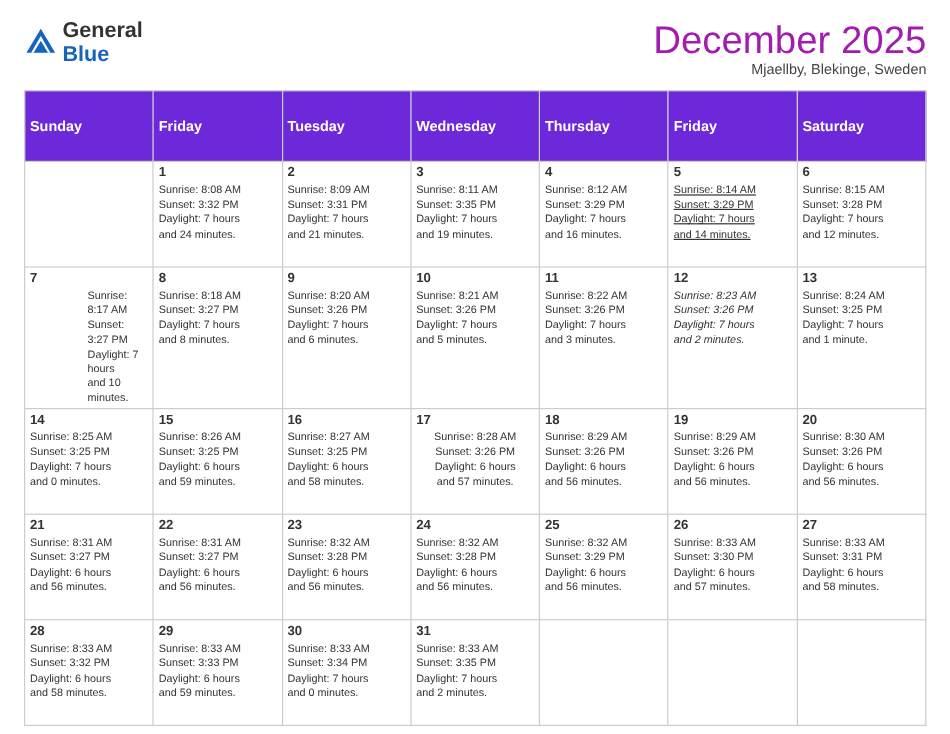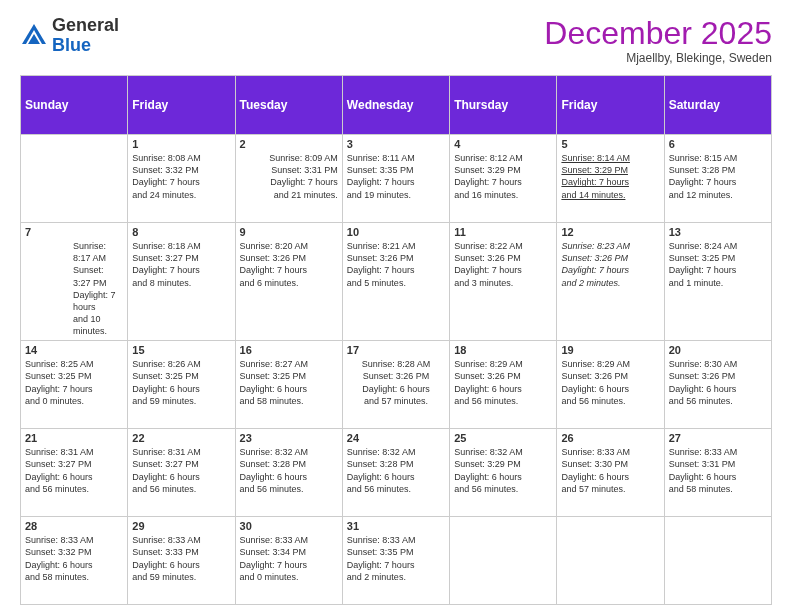--- a/index.html
+++ b/index.html
@@ -129,21 +129,21 @@
           <td class="empty-cell"></td>
           <td>
             <span class="day-number">1</span>
             <div class="day-info" style="white-space: pre-line;">Sunrise: 8:08 AM
 Sunset: 3:32 PM
 Daylight: 7 hours
 and 24 minutes.</div>
           </td>
           <td>
             <span class="day-number">2</span>
-            <div class="day-info" style="white-space: pre-line; text-align: right;">Sunrise: 8:09 AM
+            <div class="day-info" style="white-space: pre-line;">Sunrise: 8:09 AM
 Sunset: 3:31 PM
 Daylight: 7 hours
 and 21 minutes.</div>
           </td>
           <td>
             <span class="day-number">3</span>
             <div class="day-info" style="white-space: pre-line;">Sunrise: 8:11 AM
 Sunset: 3:35 PM
 Daylight: 7 hours
 and 19 minutes.</div>

